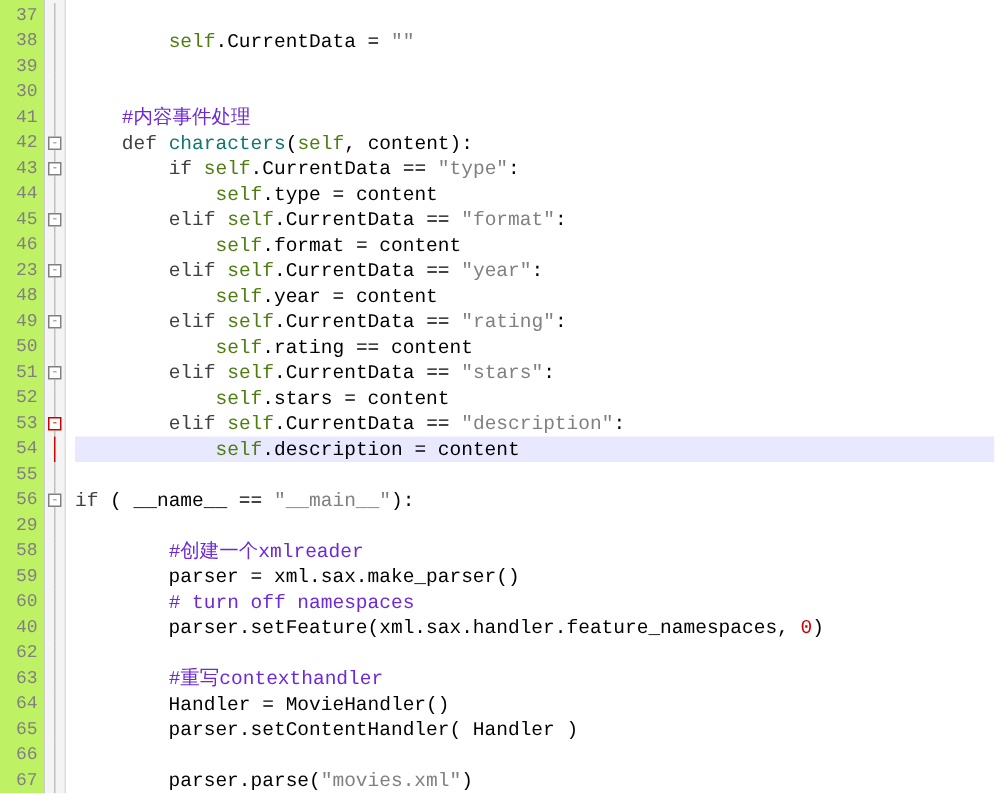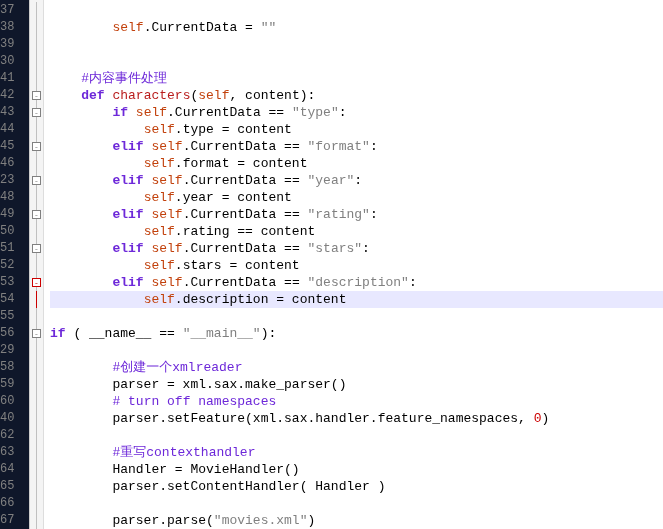--- a/index.html
+++ b/index.html
@@ -1,34 +1,34 @@
 <!DOCTYPE html>
 <html><head>
 <meta charset="utf-8">
 <style>
 *{margin:0;padding:0;box-sizing:border-box}
 body{font-family:Consolas,'Courier New',monospace;font-size:13px;background:#fff;width:663px;height:529px;overflow:hidden;position:relative}
 .editor{display:flex;height:100%}
-.gutter{background:#0f172a;border-right:1px solid #ccc;padding-top:2px;width:30px;}
+.gutter{background:#bef264;border-right:1px solid #ccc;padding-top:2px;width:30px;text-align:right}
 .ln{color:#808080;font-size:12px;height:17px;line-height:17px;padding-right:4px}
 .fold{width:14px;background:#f4f4f4;padding-top:2px;border-right:1px solid #ddd}
 .fr{height:17px;position:relative}
 .fbox{width:9px;height:9px;border:1px solid #808080;background:#fff;position:absolute;left:2px;top:4px;font-size:8px;line-height:7px;text-align:center;color:#808080;cursor:pointer}
 .fbox.red{border-color:#c00;color:#c00}
 .fline{position:absolute;left:6px;top:0;bottom:0;width:1px;background:#c0c0c0}
 .fline.red{background:#c00}
 .code{flex:1;padding-top:2px;padding-left:6px;white-space:pre}
 .row{height:17px;line-height:17px}
 .row.hl{background:#e8e8ff}
-.kw{color:#6d28d9;font-weight:bold}
-.fn{color:#b91c1c}
+.kw{color:#404040;font-weight:normal}
+.fn{color:#0f766e}
 .str{color:#808080}
 .cmt{color:#6d28d9}
 .num{color:#cc0000}
-.self{color:#c2410c}
+.self{color:#4d7c0f}
 </style>
 </head>
 <body>
 
 <div class="editor">
   <div class="gutter" id="gutter">
       <div class="ln">37</div>
       <div class="ln">38</div>
       <div class="ln">39</div>
       <div class="ln">30</div>

